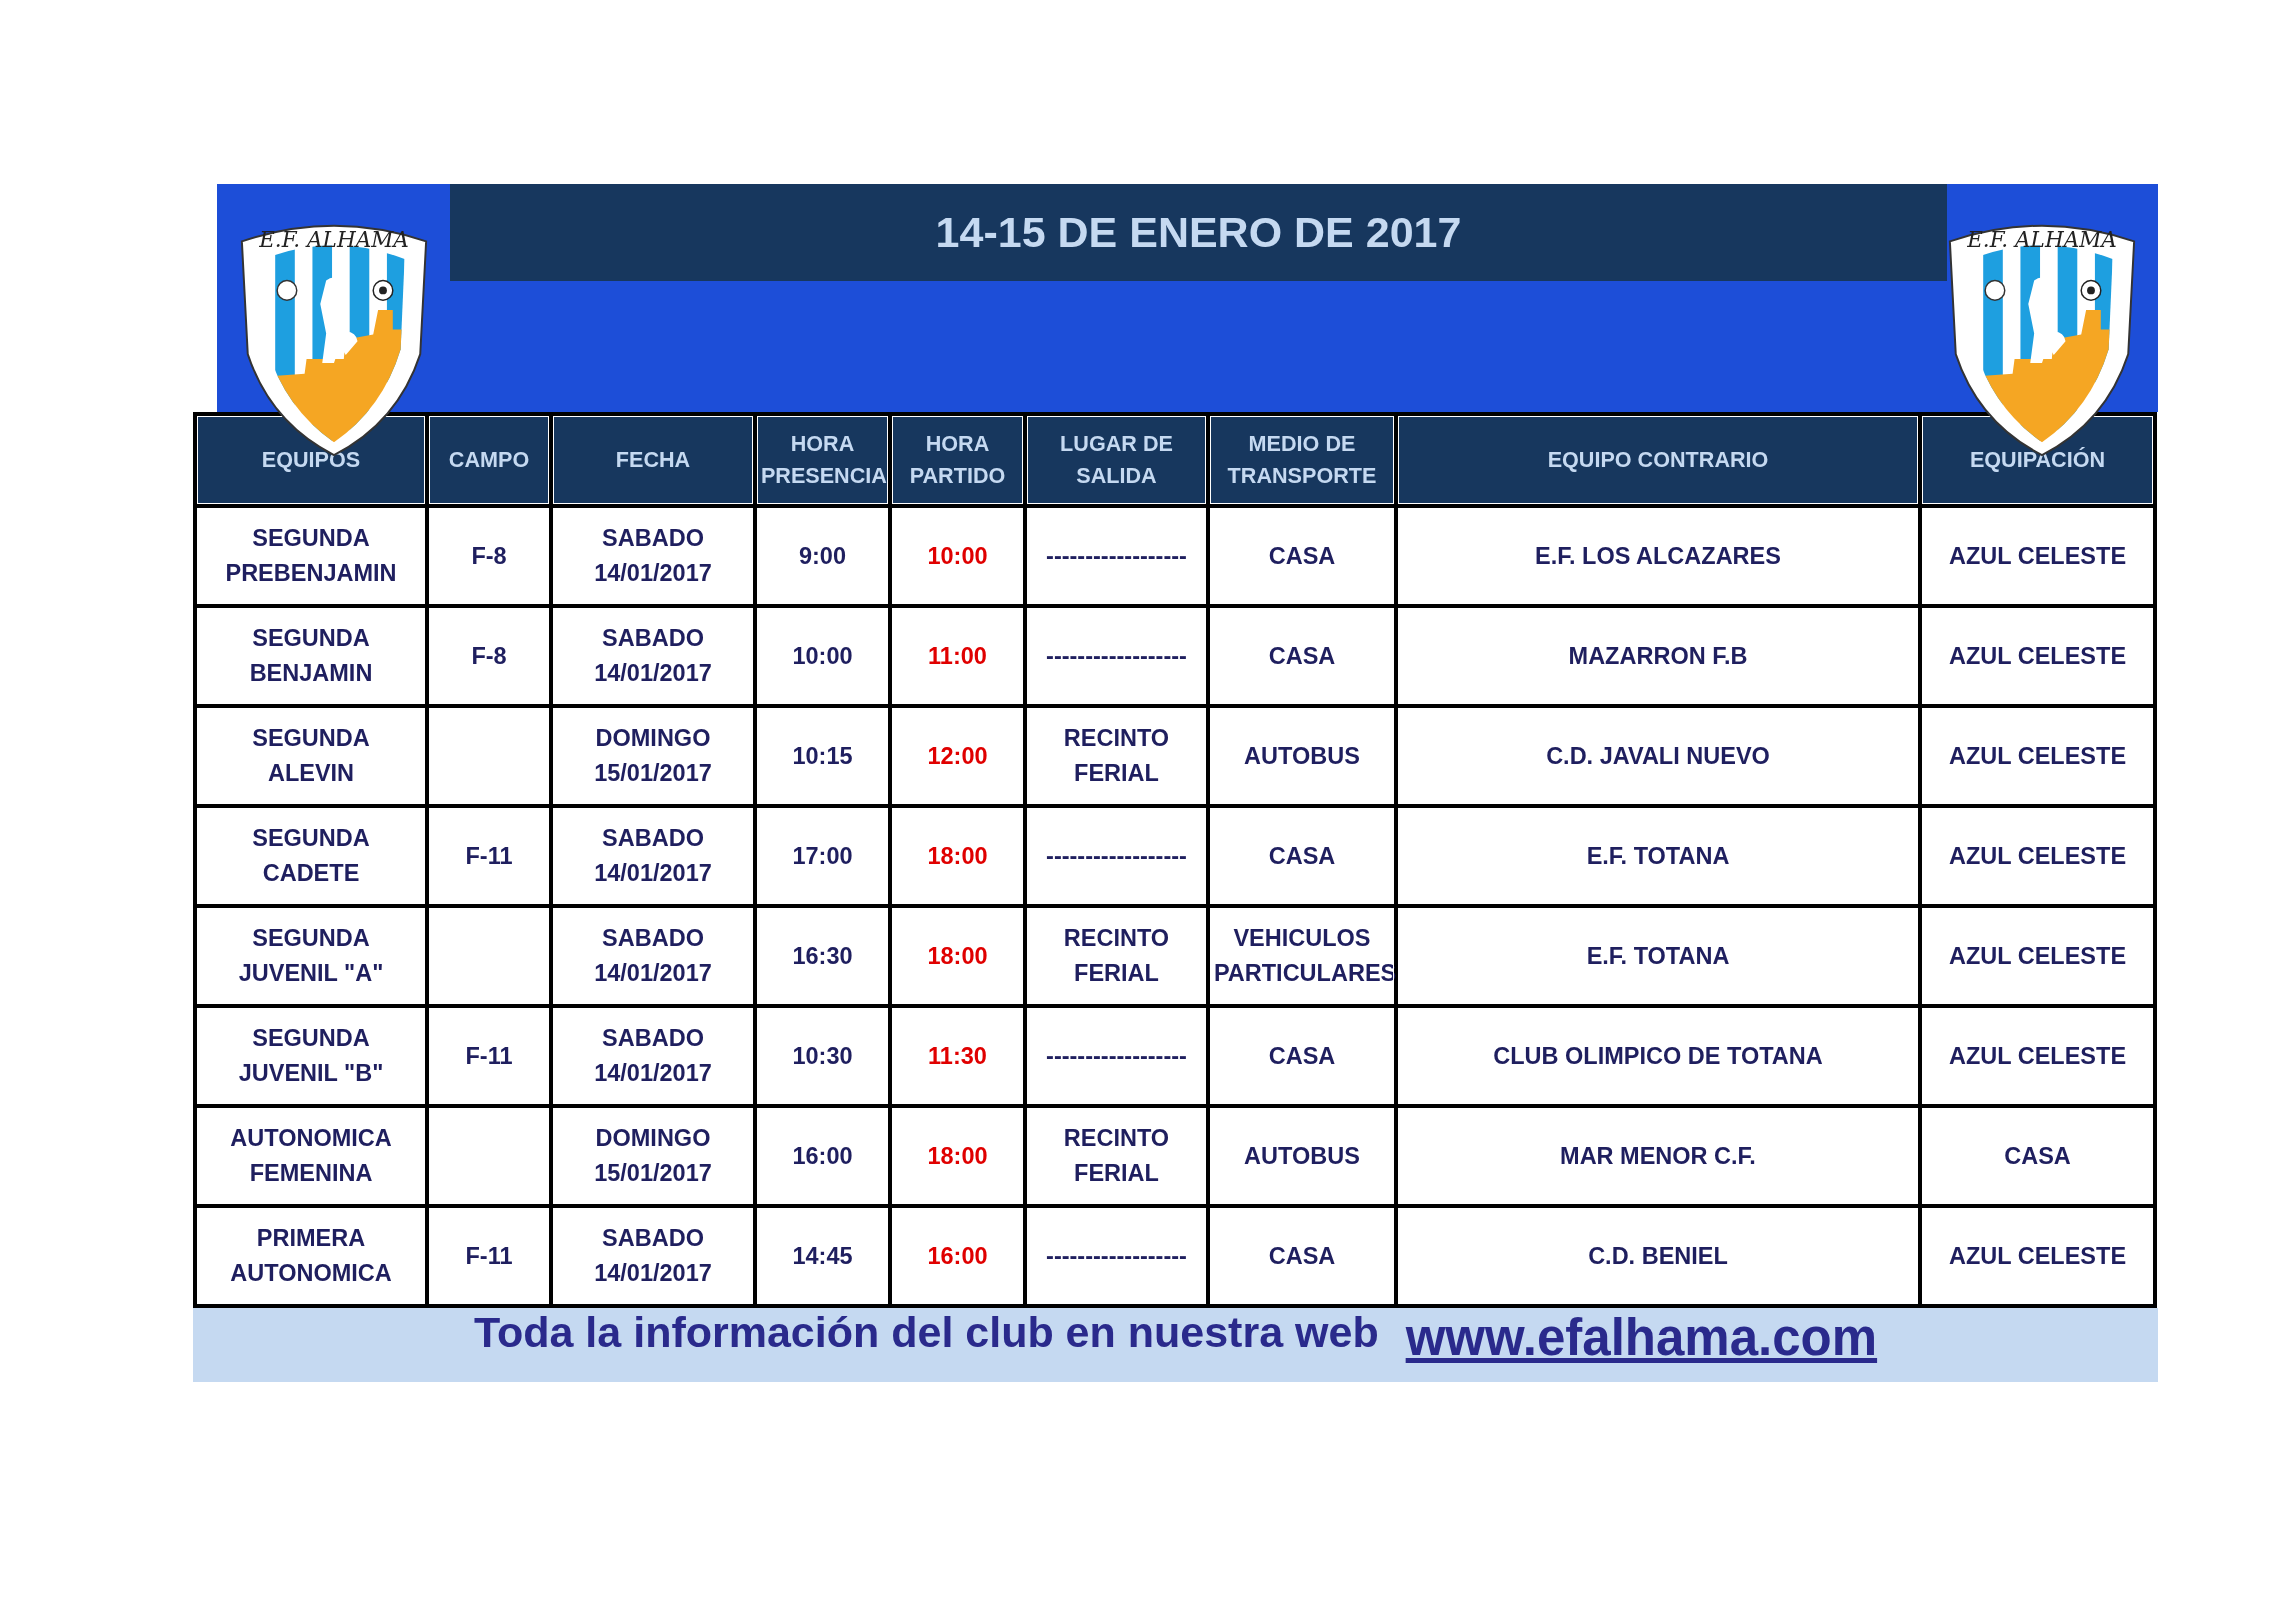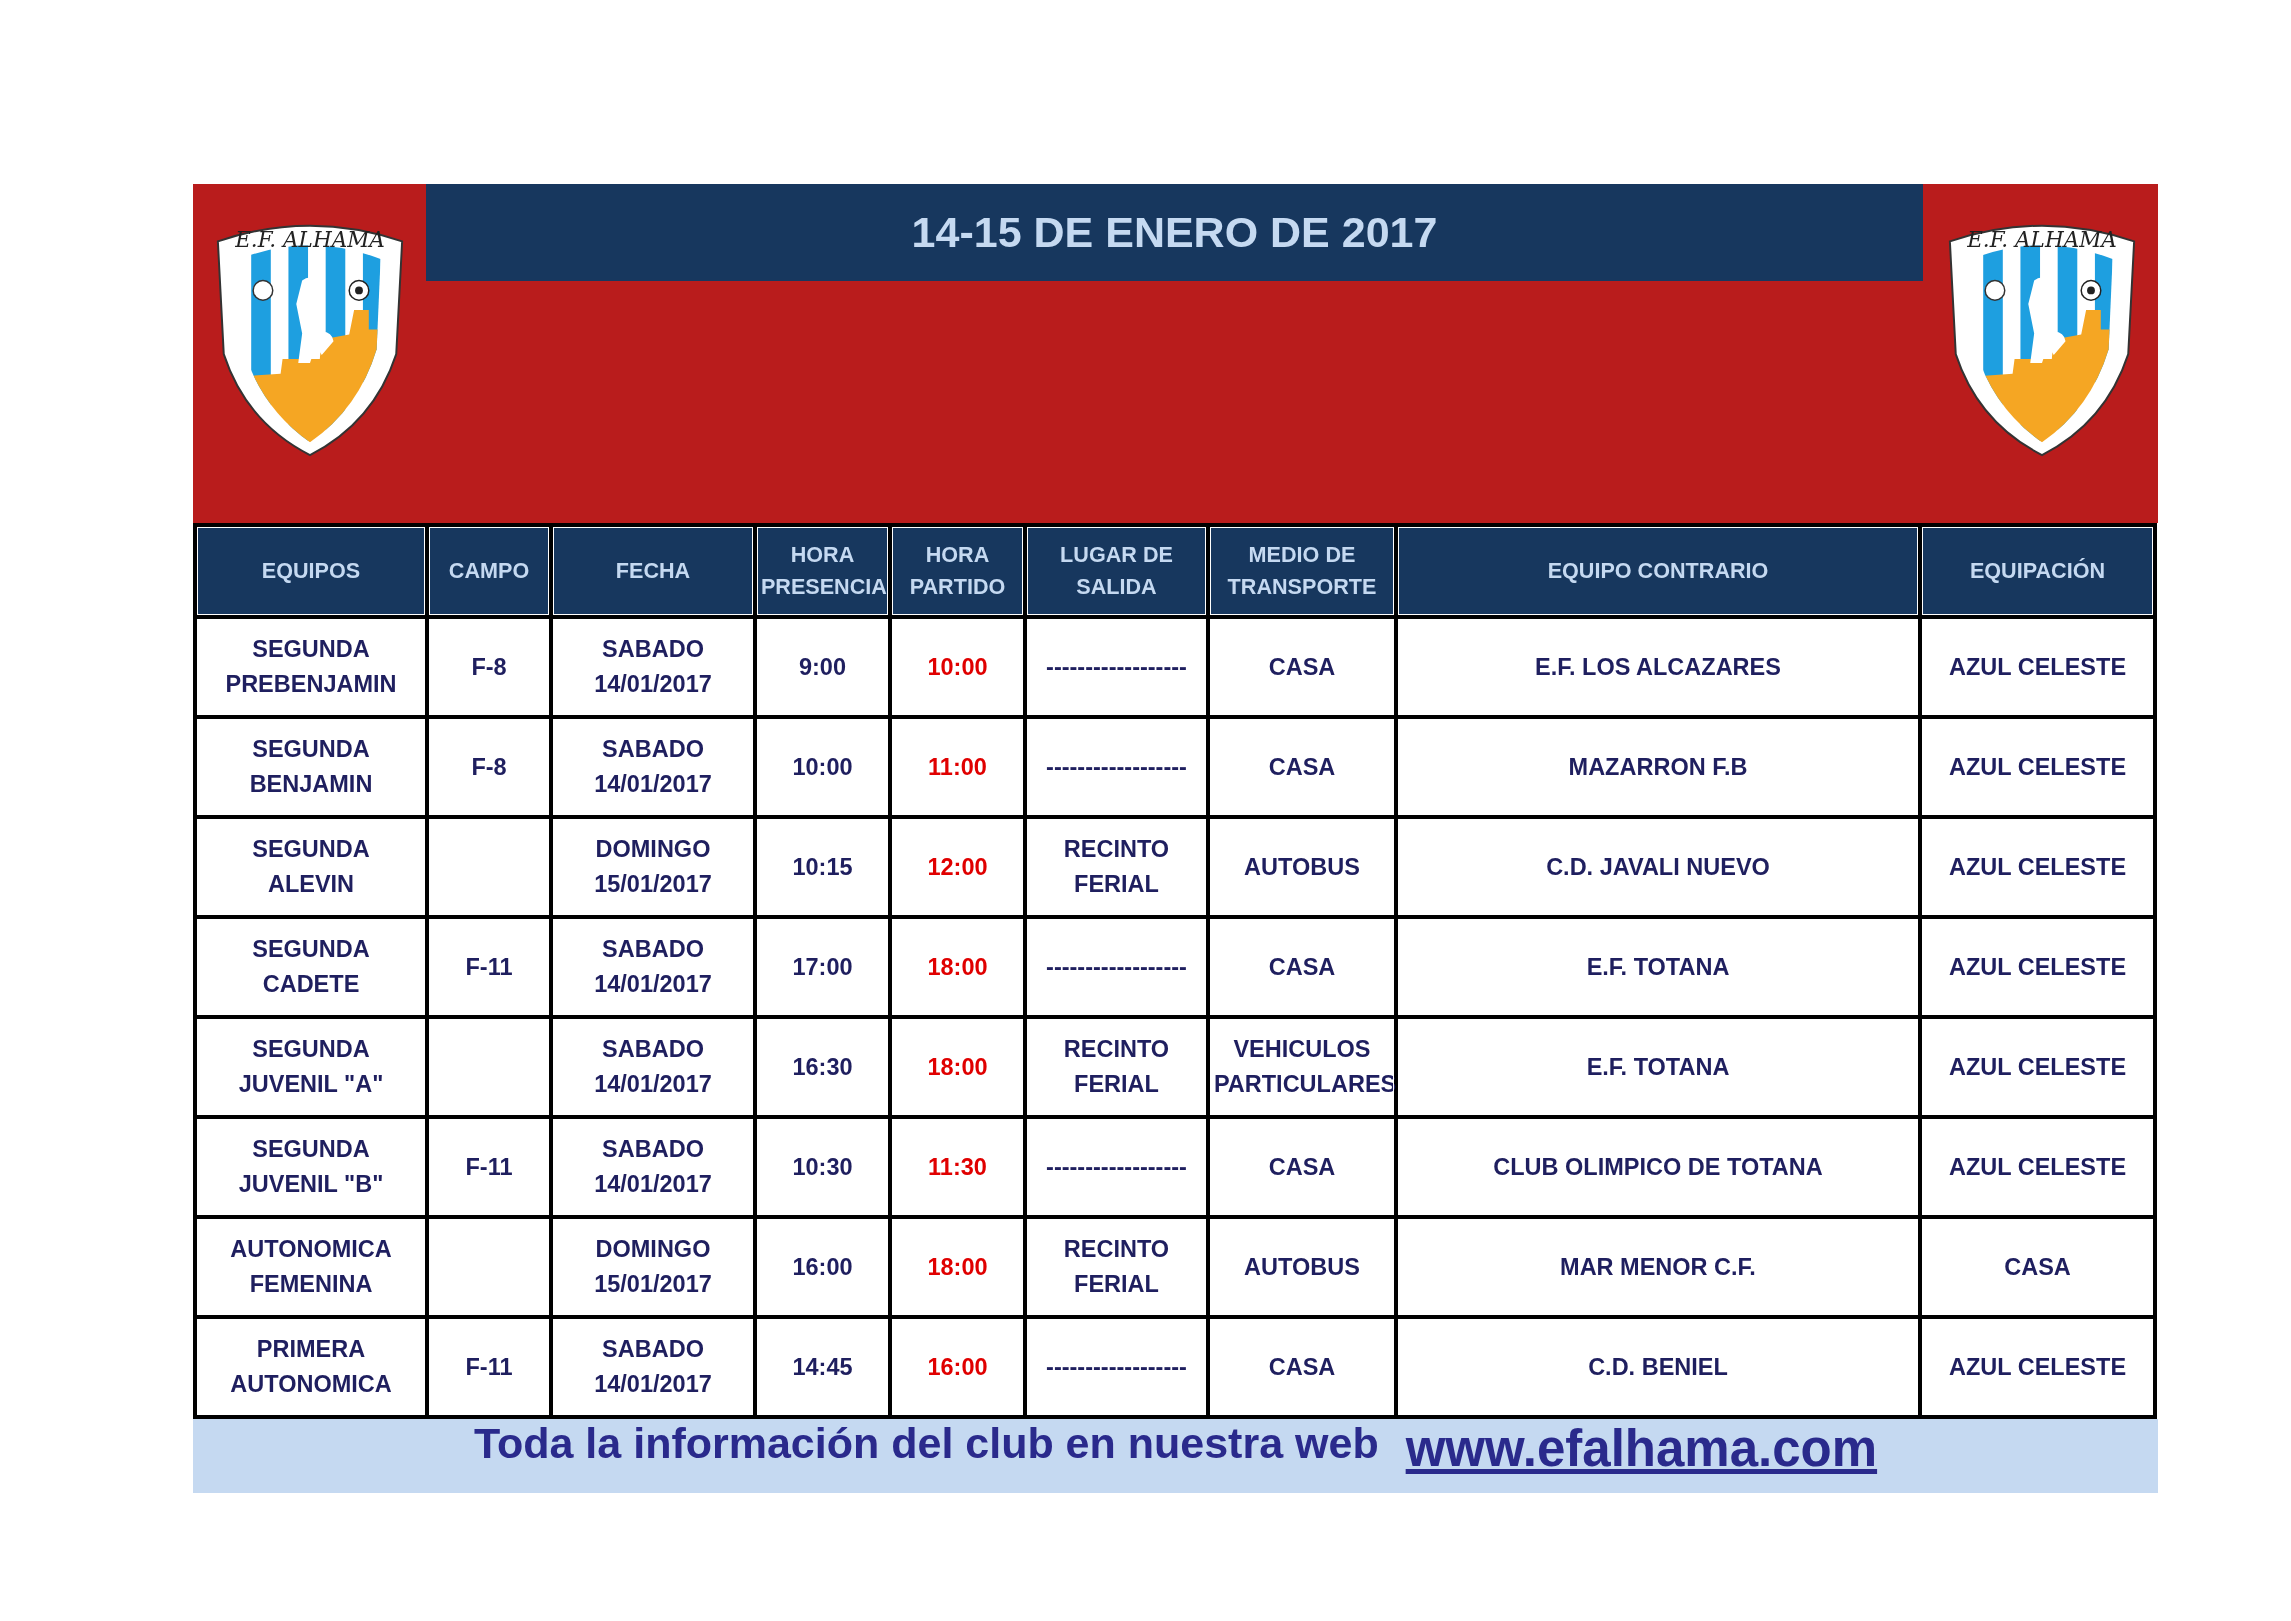--- a/index.html
+++ b/index.html
@@ -1,18 +1,18 @@
 <!DOCTYPE html>
 <html><head>
 <meta charset="utf-8">
 <style>
   html, body { margin:0; padding:0; background:#ffffff; }
   body { width:2292px; height:1621px; position:relative; overflow:hidden; font-family:"Liberation Sans", "DejaVu Sans", sans-serif; }
   .sheet { position:absolute; left:193px; top:184px; width:1965px; }
-  .banner { position:relative; height:339px; background:#b91c1c; }
+  .banner { position:relative; height:228px; background:#1d4ed8;margin-left:24px; }
   .logo-box { position:absolute; top:0; width:233px; height:300px; display:flex; align-items:center; justify-content:center; }
   .logo-left { left:0; }
   .logo-right { right:0; }
   .title-block { position:absolute; left:233px; top:0; width:1497px; height:300px; }
   .title-top { height:203px; background:#002060; display:flex; flex-direction:column; align-items:center; justify-content:center; }
   .title-main { color:#c5d9f1; font-weight:bold; font-size:69px; letter-spacing:1px; line-height:1; margin-top:5.9px; white-space:pre; }
   .title-sub { color:#c5d9f1; font-weight:bold; font-size:47px; line-height:1; margin-top:33px; }
   .title-date { height:97px; background:#17375e; display:flex; align-items:center; justify-content:center; color:#c5d9f1; font-weight:bold; font-size:43px; }
   table.sched { border-collapse:separate; border-spacing:0; width:1838px; background:#8b5cf6; border:2.9px solid #000; table-layout:fixed; }
   table.sched th, table.sched td { border:2px solid #000; outline:1px solid #fff; outline-offset:-3.9px; text-align:center; vertical-align:middle; padding:0 3.9px; font-weight:bold; }

